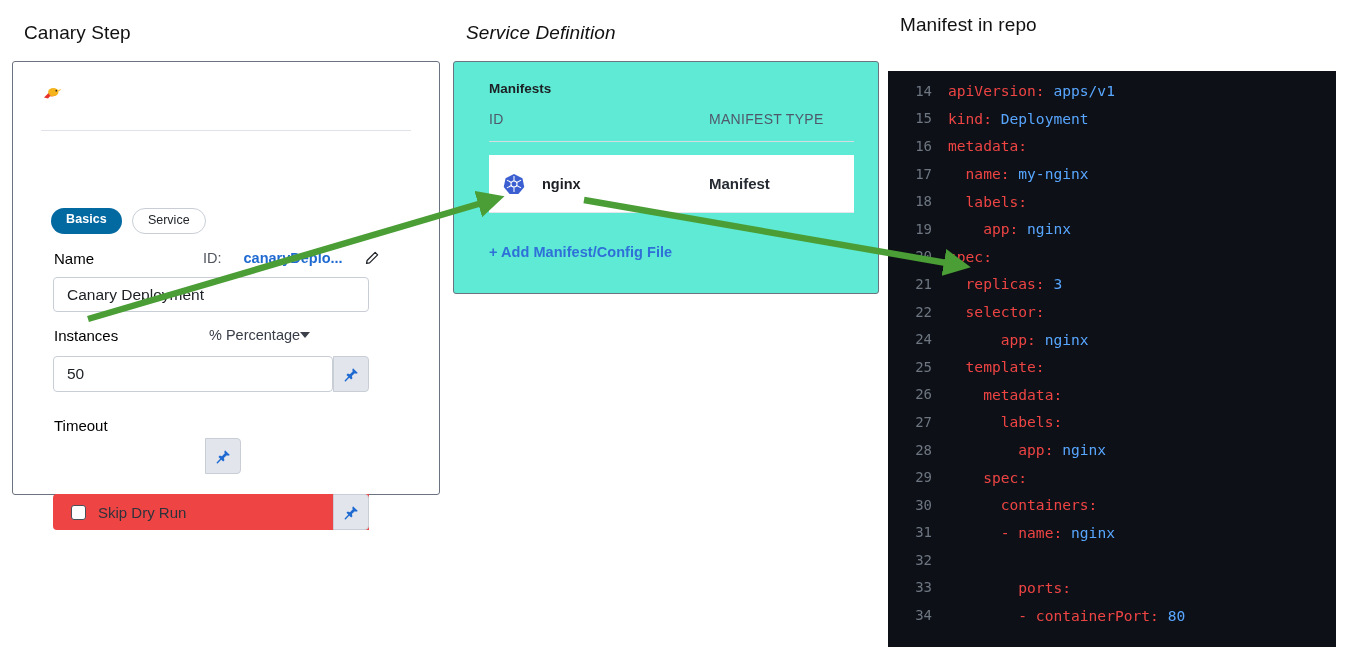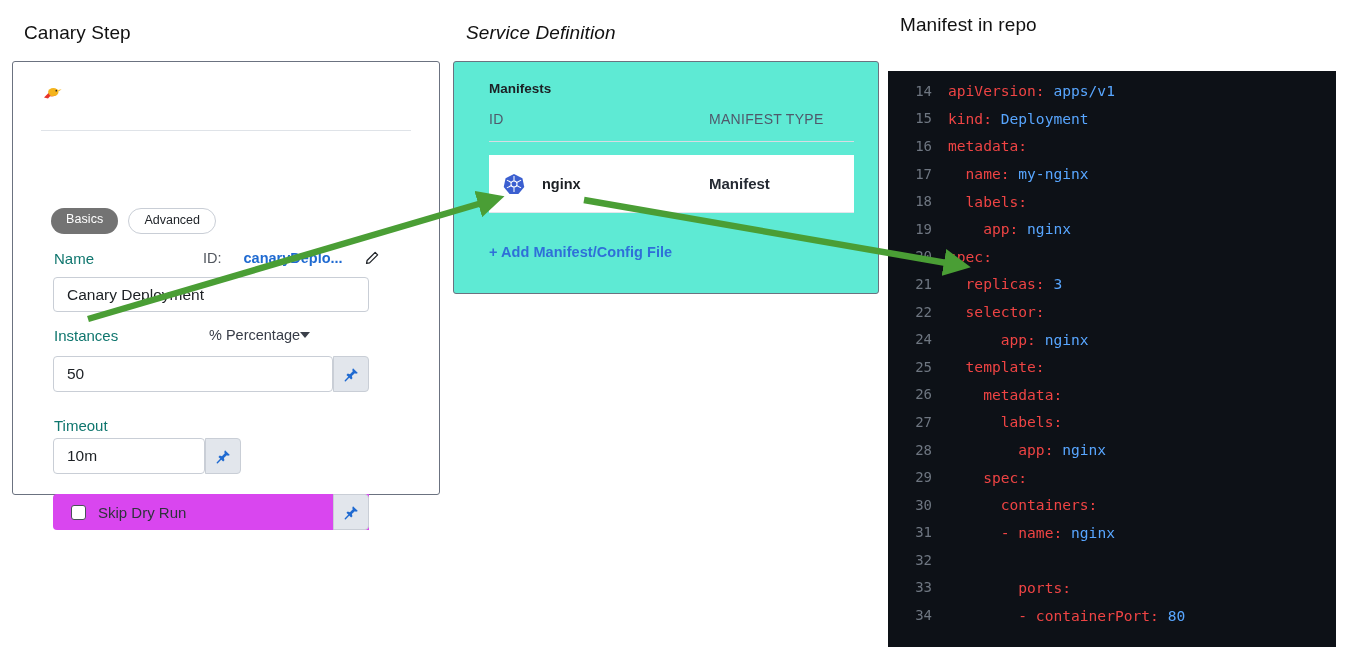--- a/index.html
+++ b/index.html
@@ -59,27 +59,27 @@
 
   .pill-row { position: absolute; left: 38px; top: 146px; display: flex; gap: 10px; }
   .pill {
     font-size: 12.5px;
     border-radius: 999px;
     padding: 5px 15px 6px;
     line-height: 1;
     box-sizing: border-box;
     white-space: nowrap;
   }
-  .pill.active { background: #737373; color: #ffffff; font-weight: normal; letter-spacing:0.1px;}
+  .pill.active { background: #0369a1; color: #ffffff; font-weight: bold; letter-spacing:0.1px;}
   .pill.inactive { background: #ffffff; color: #22262b; border: 1px solid #c9ced6; }
 
   .field-label {
     position: absolute;
     font-size: 15px;
-    color: #0f766e;
+    color: #000000;
   }
   #label-name      { left: 41px; top: 188px; }
   #label-instances { left: 41px; top: 265px; }
   #label-timeout   { left: 41px; top: 355px; }
 
   #id-row {
     position: absolute;
     left: 190px; top: 188px;
     display: flex; align-items: center; gap: 22px;
     font-size: 14.5px;
@@ -122,21 +122,21 @@
     display: flex; align-items: center; 
     font-size: 14.5px;
     color: #383d48;
   }
   .caret { width: 0; height: 0; border-left: 5px solid transparent; border-right: 5px solid transparent; border-top: 6px solid #3b404a; display:block;}
 
   #dryrun-row {
     position: absolute;
     left: 40px; top: 432px;
     width: 316px; height: 36px;
-    background: #d946ef;
+    background: #ef4444;
     border-radius: 4px 0 0 4px;
     display: flex; align-items: center;
     box-sizing: border-box;
     padding-left: 18px;
     gap: 12px;
   }
   .checkbox {
     width: 15px; height: 15px;
     border: 1.6px solid #4a5058;
     border-radius: 3px;
@@ -247,21 +247,21 @@
       <ellipse cx="12.3" cy="9.1" rx="5.2" ry="4.0" fill="#f5b41c"></ellipse>
       <path d="M8.2 11.8 C9.6 13.6 12.6 13.9 14.6 12.6 L9.6 13.4 Z" fill="#ef6c1f"></path>
       <path d="M17.2 7.0 L20.6 6.3 L17.6 8.4 Z" fill="#f5b41c"></path>
       <circle cx="15.3" cy="7.7" r="0.85" fill="#2b2b2b"></circle>
     </svg>
   </div>
   <div id="canary-divider"></div>
 
   <div class="pill-row">
     <div class="pill active">Basics</div>
-    <div class="pill inactive">Advanced</div>
+    <div class="pill inactive">Service</div>
   </div>
 
   <div class="field-label" id="label-name">Name</div>
   <div id="id-row">
     <span class="id-key">ID:</span>
     <span class="id-val">canaryDeplo...</span>
     <svg class="pencil-icon" viewBox="0 0 16 16">
       <path d="M11.6 1.6 L14.4 4.4 L5.2 13.6 L1.8 14.2 L2.4 10.8 Z" fill="none" stroke="#22262b" stroke-width="1.5" stroke-linejoin="round"></path>
     </svg>
   </div>
@@ -274,21 +274,20 @@
   </div>
   <div class="text-input" id="input-instances">50</div>
   <div class="pin-box" id="pin-instances">
     <svg class="pin-icon" viewBox="0 0 16 16">
       <path d="M9.6 1.2 L14.8 6.4 L12.9 7.2 L11.5 6.6 L8.4 9.7 L9.0 12.0 L7.6 13.4 L2.6 8.4 L4.0 7.0 L6.3 7.6 L9.4 4.5 L8.8 3.1 Z" fill="#1f6ad1"></path>
       <path d="M5.0 11.0 L1.4 14.6" stroke="#1f6ad1" stroke-width="1.5" stroke-linecap="round"></path>
     </svg>
   </div>
 
   <div class="field-label" id="label-timeout">Timeout</div>
-  <div class="text-input" id="input-timeout">10m</div>
   <div class="pin-box" id="pin-timeout">
     <svg class="pin-icon" viewBox="0 0 16 16">
       <path d="M9.6 1.2 L14.8 6.4 L12.9 7.2 L11.5 6.6 L8.4 9.7 L9.0 12.0 L7.6 13.4 L2.6 8.4 L4.0 7.0 L6.3 7.6 L9.4 4.5 L8.8 3.1 Z" fill="#1f6ad1"></path>
       <path d="M5.0 11.0 L1.4 14.6" stroke="#1f6ad1" stroke-width="1.5" stroke-linecap="round"></path>
     </svg>
   </div>
 
   <div id="dryrun-row">
     <span class="checkbox"></span>
     <span class="cb-label">Skip Dry Run</span>

